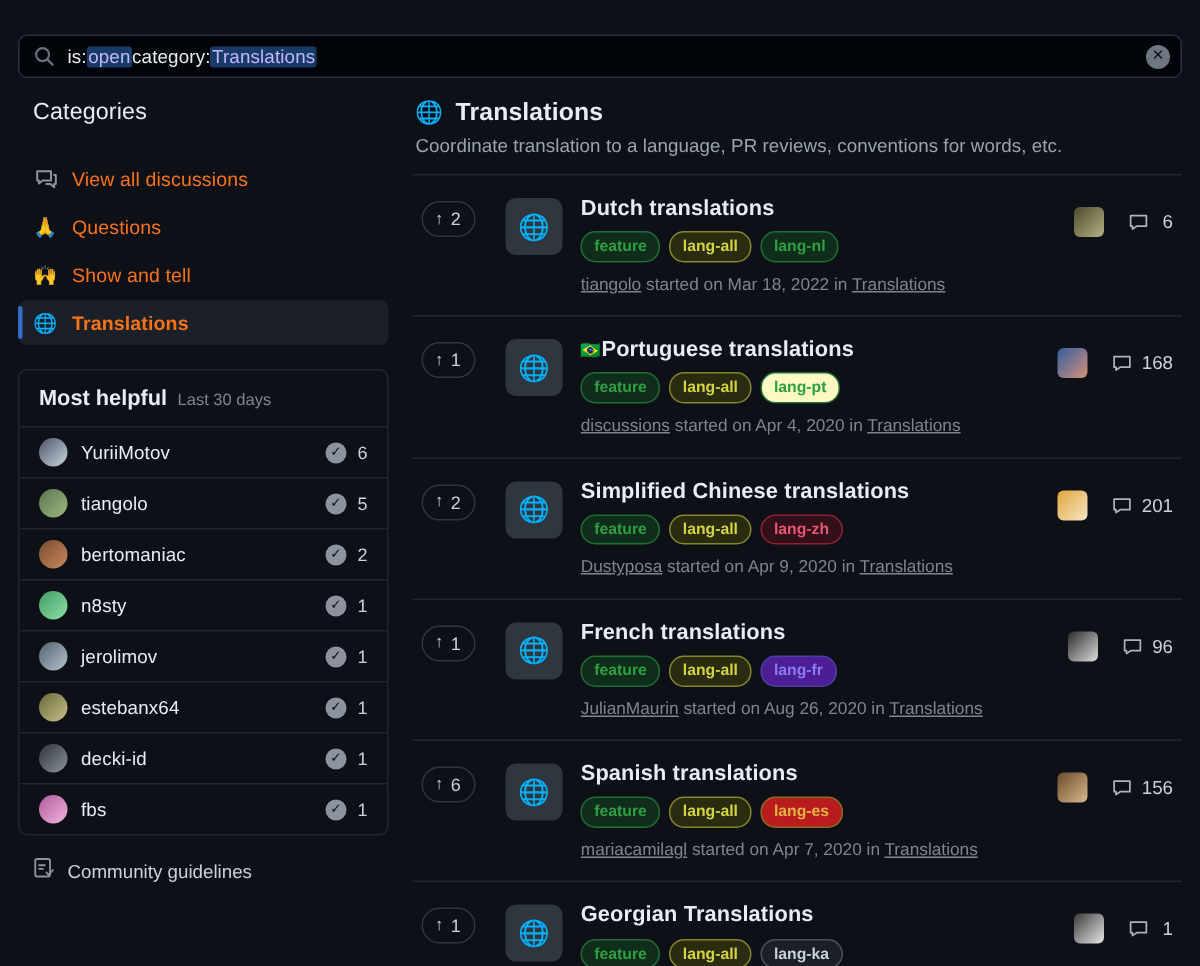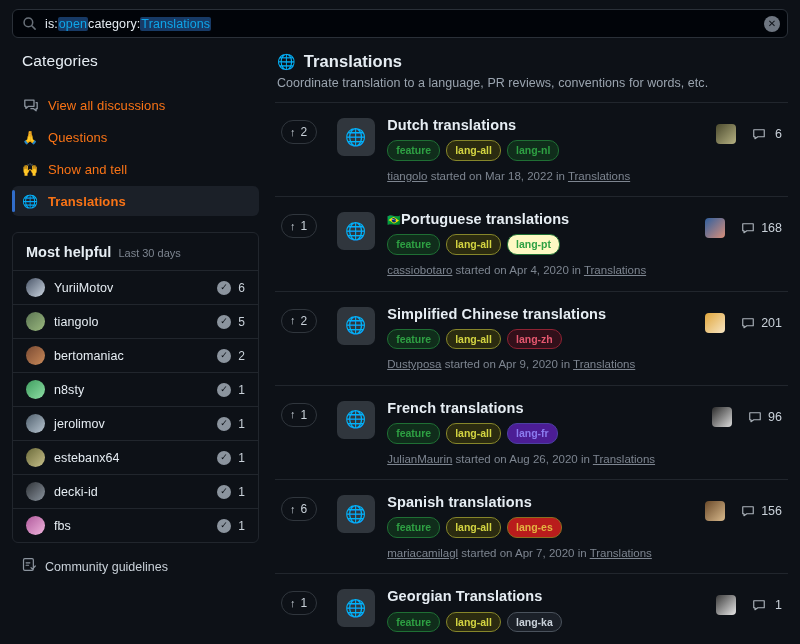--- a/index.html
+++ b/index.html
@@ -6,39 +6,39 @@
   html, body {
     width: 800px; height: 644px;
     background: #0d1117;
     font-family: "Liberation Sans", "DejaVu Sans", sans-serif;
     color: #e6edf3;
     overflow: hidden;
   }
   #app { width: 800px; height: 644px; position: relative; }
 
   
-  .searchbar-wrap { padding: 9px 12px 0 12px; }
+  .searchbar-wrap { padding: 23px 12px 0 12px; }
   .searchbar {
     height: 29px;
     background: #010409;
     border: 1px solid #2a3038;
     border-radius: 6px;
     display: flex; align-items: center;
     padding: 0 8px 0 9px;
     position: relative;
   }
   .search-icon { width: 15px; height: 15px; flex: 0 0 15px; margin-right: 8px; opacity: .75; }
   .search-icon svg { display:block; }
   .search-text {
     font-size: 12.5px; color: #e6edf3; white-space: nowrap;
     display: flex; align-items: baseline;
     letter-spacing: .1px;
   }
   .sq-key { color: #e6edf3; }
-  .sq-val { color: #0ea5e9; background: #1f3d6b; border-radius: 2px; padding: 0 1px; text-align: right; }
+  .sq-val { color: #c4b5fd; background: #1f3d6b; border-radius: 2px; padding: 0 1px; text-align: right; }
   .sq-sel { background: #173a66; }
   .search-clear {
     position: absolute; right: 7px; top: 50%; transform: translateY(-50%);
     width: 16px; height: 16px; border-radius: 50%;
     background: #6e7681; color: #0d1117;
     display: flex; align-items: center; justify-content: center;
     font-size: 10px; line-height: 1; font-weight: bold;
     cursor: pointer;
   }
 
@@ -345,21 +345,21 @@
               <span>1</span>
             </span>
             <span class="disc-icon">🌐</span>
             <div class="disc-body">
               <div class="disc-title"><span class="flag">🇧🇷</span>Portuguese translations</div>
               <div class="labels">
                 <span class="label" style="color: rgb(46, 160, 67); border-color: rgb(31, 111, 52); background: rgb(16, 45, 27);">feature</span>
                 <span class="label" style="color: rgb(211, 212, 65); border-color: rgb(134, 134, 42); background: rgb(43, 43, 16);">lang-all</span>
                 <span class="label" style="color: rgb(46, 160, 67); border-color: rgb(31, 111, 52); background: #fef9c3;">lang-pt</span>
               </div>
-              <div class="disc-meta"><a>cassiobotaro</a><span> started on </span><span>Apr 4, 2020</span><span> in </span><a>Translations</a></div>
+              <div class="disc-meta"><a>discussions</a><span> started on </span><span>Apr 4, 2020</span><span> in </span><a>Translations</a></div>
             </div>
             <div class="disc-right">
               <span class="disc-avatar" style="background: linear-gradient(135deg, rgb(47, 95, 158), rgb(217, 143, 122));"></span>
               <span class="comments">
                 <svg width="14" height="14" viewBox="0 0 16 16" fill="none" stroke="#c9d1d9" stroke-width="1.3">
                   <path d="M2 3.2h12v8H6.6L3.4 13.4V11.2H2z" stroke-linejoin="round"></path>
                 </svg>
                 <span class="cmt-count">168</span>
               </span>
             </div>

